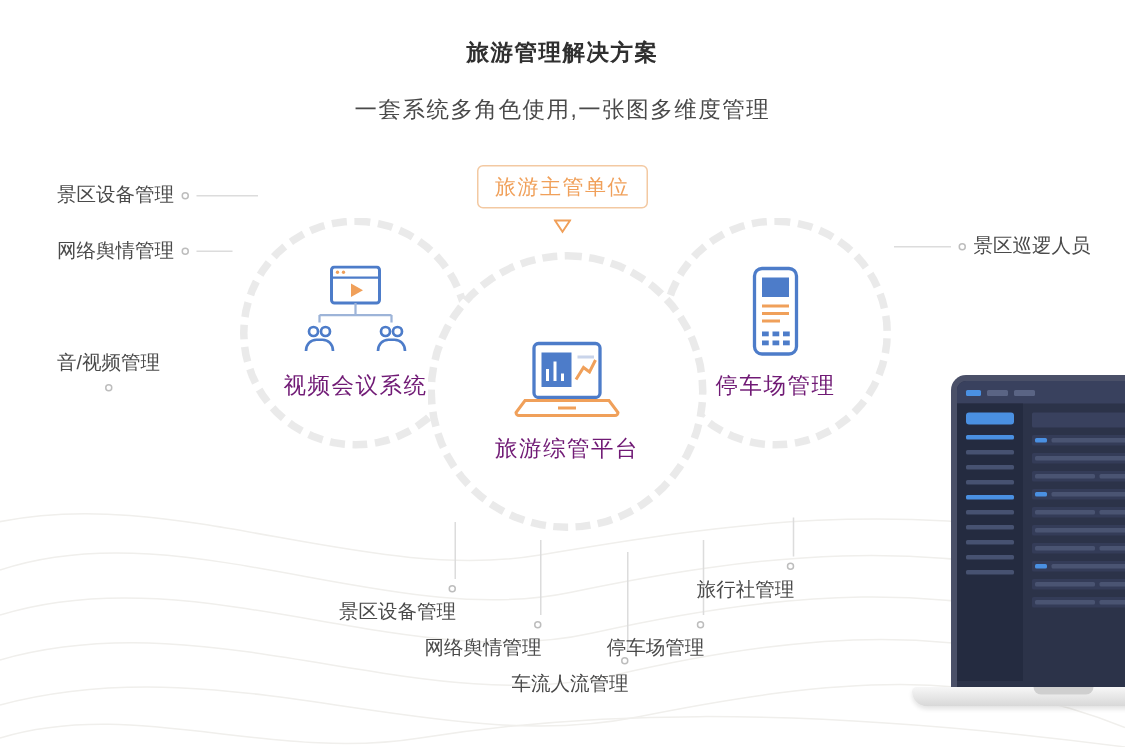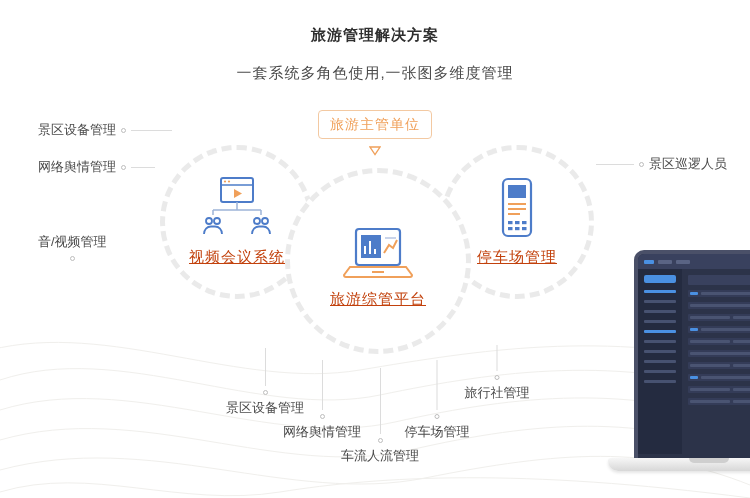--- a/index.html
+++ b/index.html
@@ -33,36 +33,36 @@
   .down-arrow { position:absolute; left:369px; top:146px; z-index:2; }
 
   
   .node {
     position:absolute; border-radius:50%; border:5px dashed #eaeaea; background:#fff;
     display:flex; flex-direction:column; align-items:center; justify-content:center; gap:9px;
   }
   .node-left  { left:160px; top:145px; width:154px; height:154px; z-index:1; }
   .node-mid   { left:285px; top:168px; width:186px; height:186px; z-index:2; padding-top:14px; }
   .node-right { left:440px; top:145px; width:154px; height:154px; z-index:1; }
-  .node-label { font-size:15px; color:#c2410c; font-weight:500; letter-spacing:1px;text-decoration:underline; }
+  .node-label { font-size:15px; color:#701a75; font-weight:500; letter-spacing:1px; }
 
   
   .side-row {
     position:absolute; display:flex; align-items:center; gap:5px; height:16px; z-index:2;
   }
   .side-text { font-size:13px; color:#4a4a4a; white-space:nowrap; }
   .dot {
     width:5px; height:5px; border-radius:50%;
     border:1px solid #bdbdbd; background:#fff; flex:0 0 auto;
   }
   .hline { height:1px; background:#dcdcdc; display:inline-block; }
 
   
   .bottom-col {
-    position:absolute; display:flex; flex-direction:column; align-items:center; gap:4px;
+    position:absolute; display:flex; flex-direction:column; align-items:flex-end; gap:4px;
     transform:translateX(-50%); z-index:2;
   }
   .vline { width:1px; background:#dcdcdc; display:block; }
   .b-text { font-size:13px; color:#4a4a4a; white-space:nowrap; }
 
   
   .laptop { position:absolute; left:628px; top:250px; width:170px; height:240px; z-index:3; }
   .lap-screen {
     position:absolute; left:6px; top:0; width:150px; height:208px;
     background:#2c3349; border:4px solid #4a5068; border-bottom:none;

